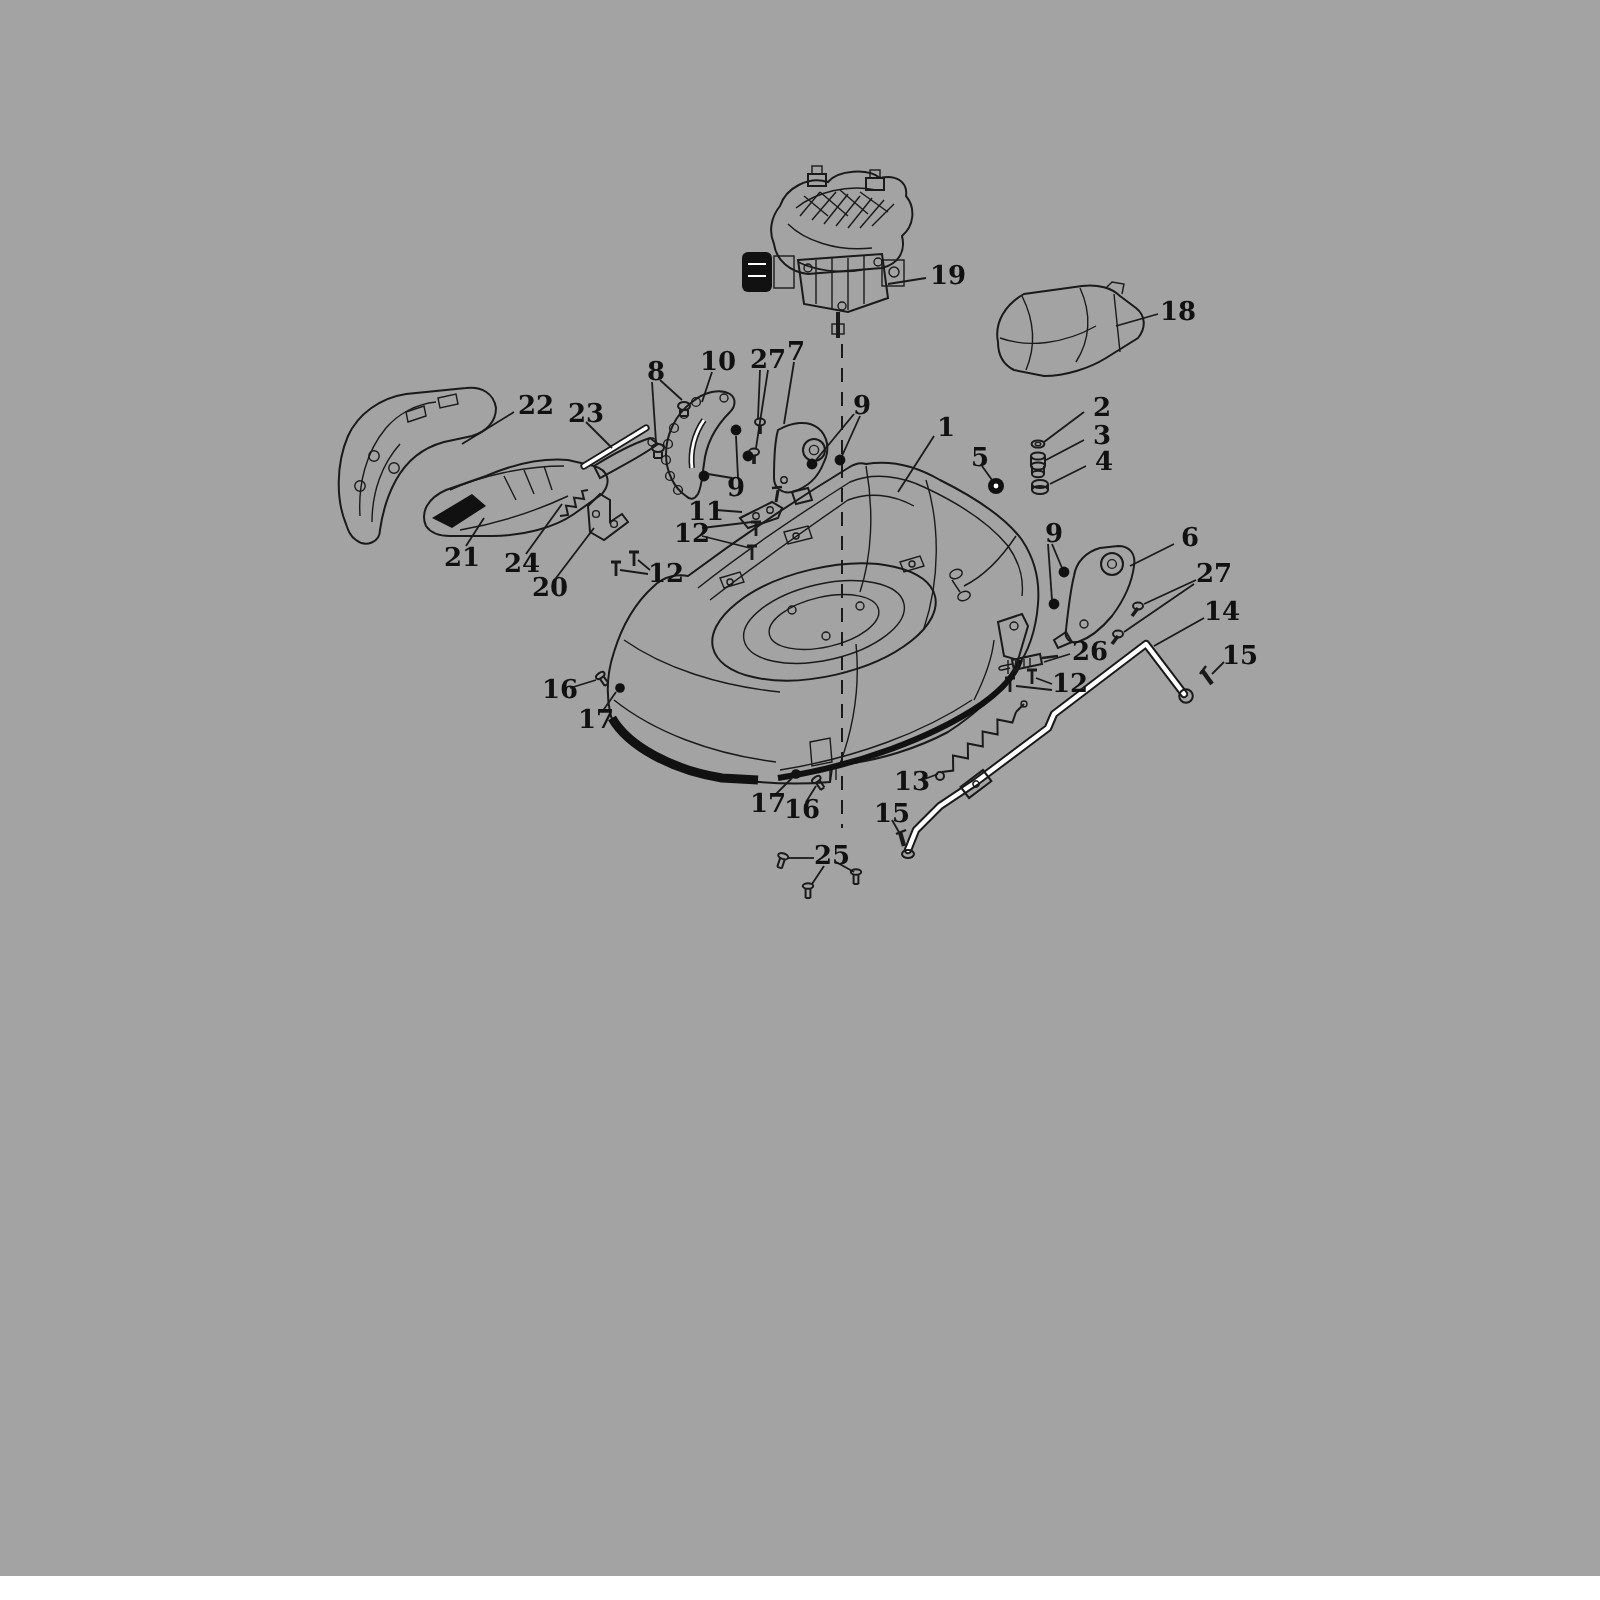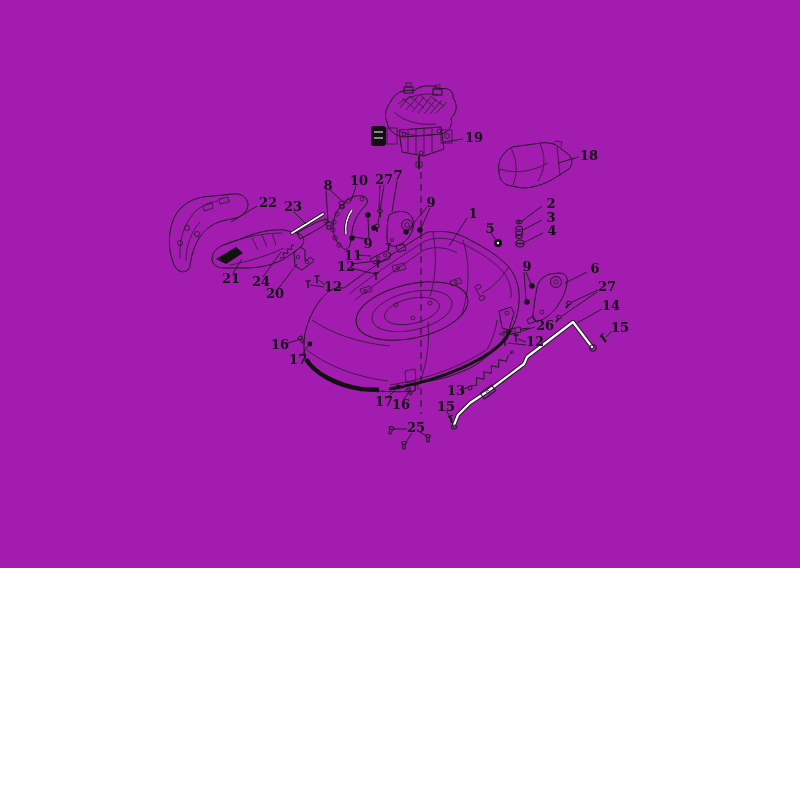--- a/index.html
+++ b/index.html
@@ -1,16 +1,16 @@
 <!DOCTYPE html>
 <html><head>
 <meta charset="utf-8">
 <style>
   html,body{margin:0;padding:0;background:#ffffff;}
-  .stage{position:relative;width:800px;height:568px;background:#a21caf;overflow:hidden;
+  .stage{position:relative;width:800px;height:788px;background:#a3a3a3;overflow:hidden;
          font-family:"DejaVu Serif", serif;}
   svg{display:block;}
   .callout{font-family:"DejaVu Serif", serif;font-weight:bold;font-size:13px;fill:#111111;
            text-anchor:middle;}
   .ln{stroke:#1a1a1a;stroke-width:1;fill:none;}
   .thin{stroke:#1a1a1a;stroke-width:.7;fill:none;}
   .leader{stroke:#1a1a1a;stroke-width:.9;fill:none;}
 </style>
 </head>
 <body>

